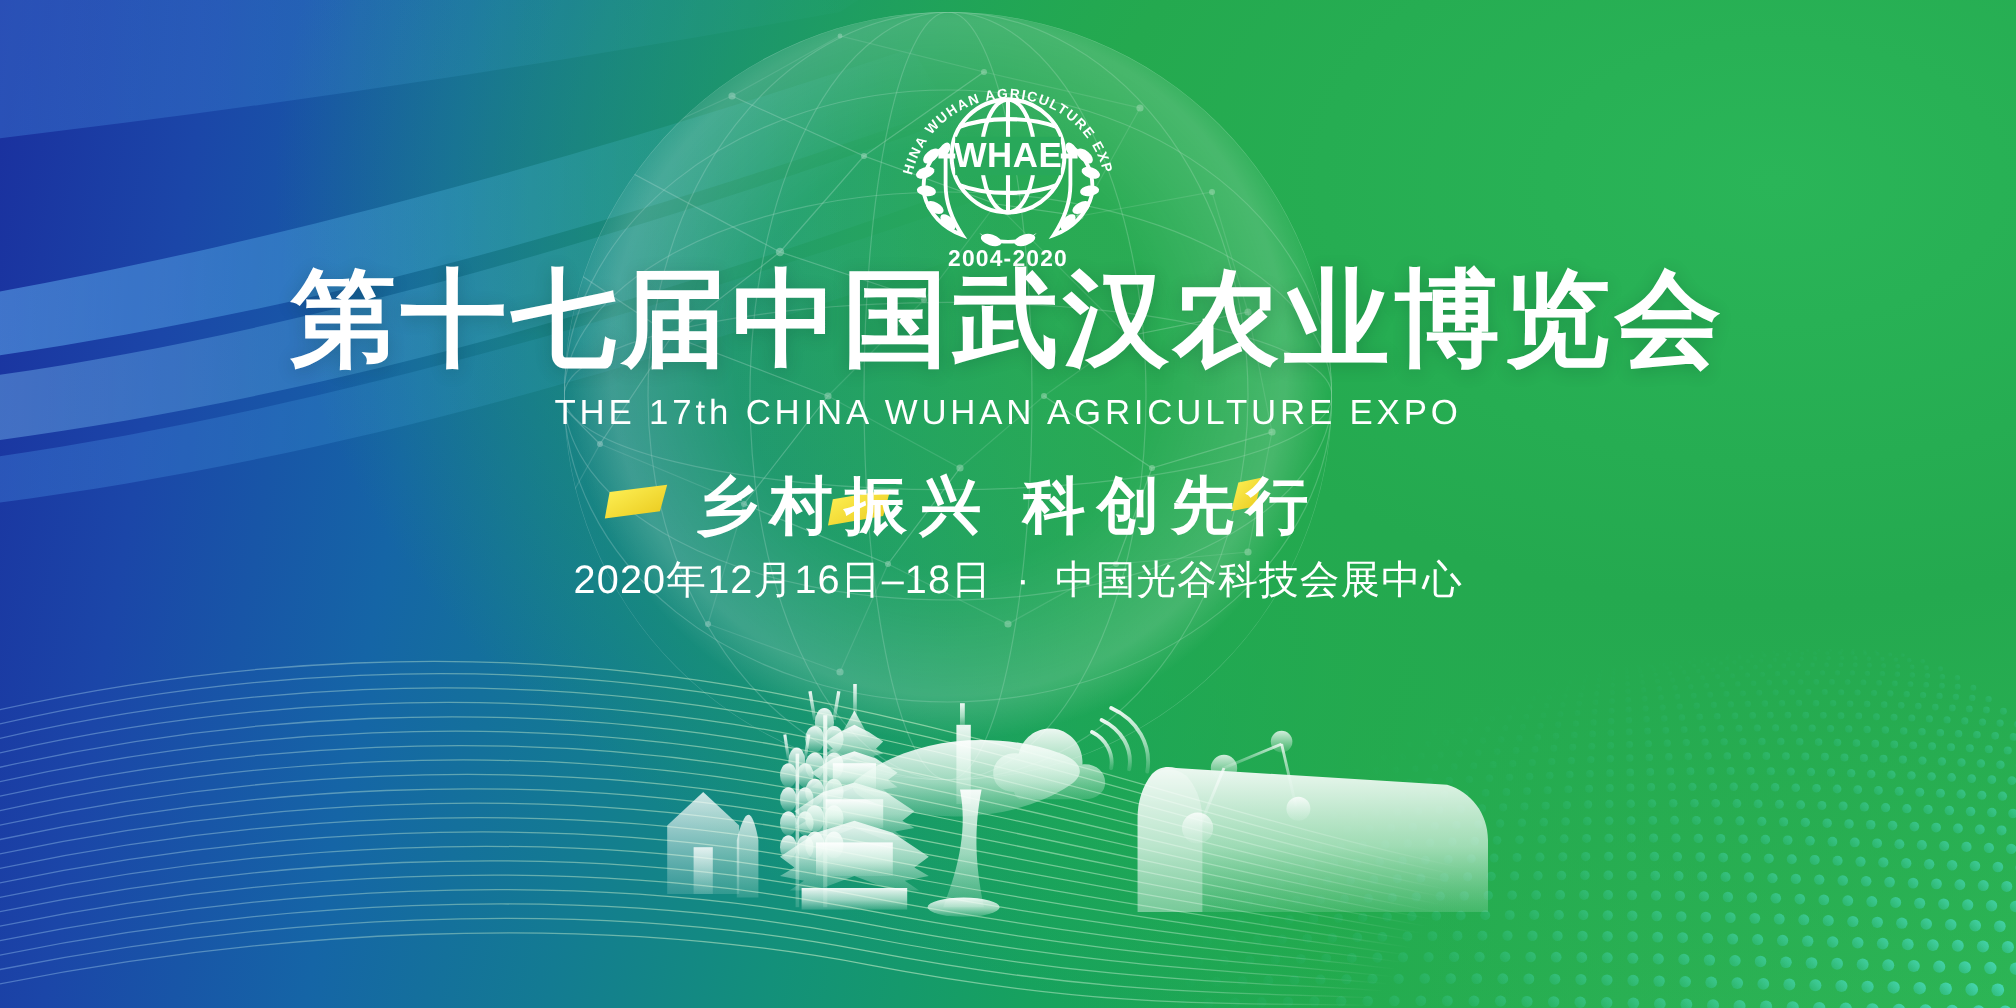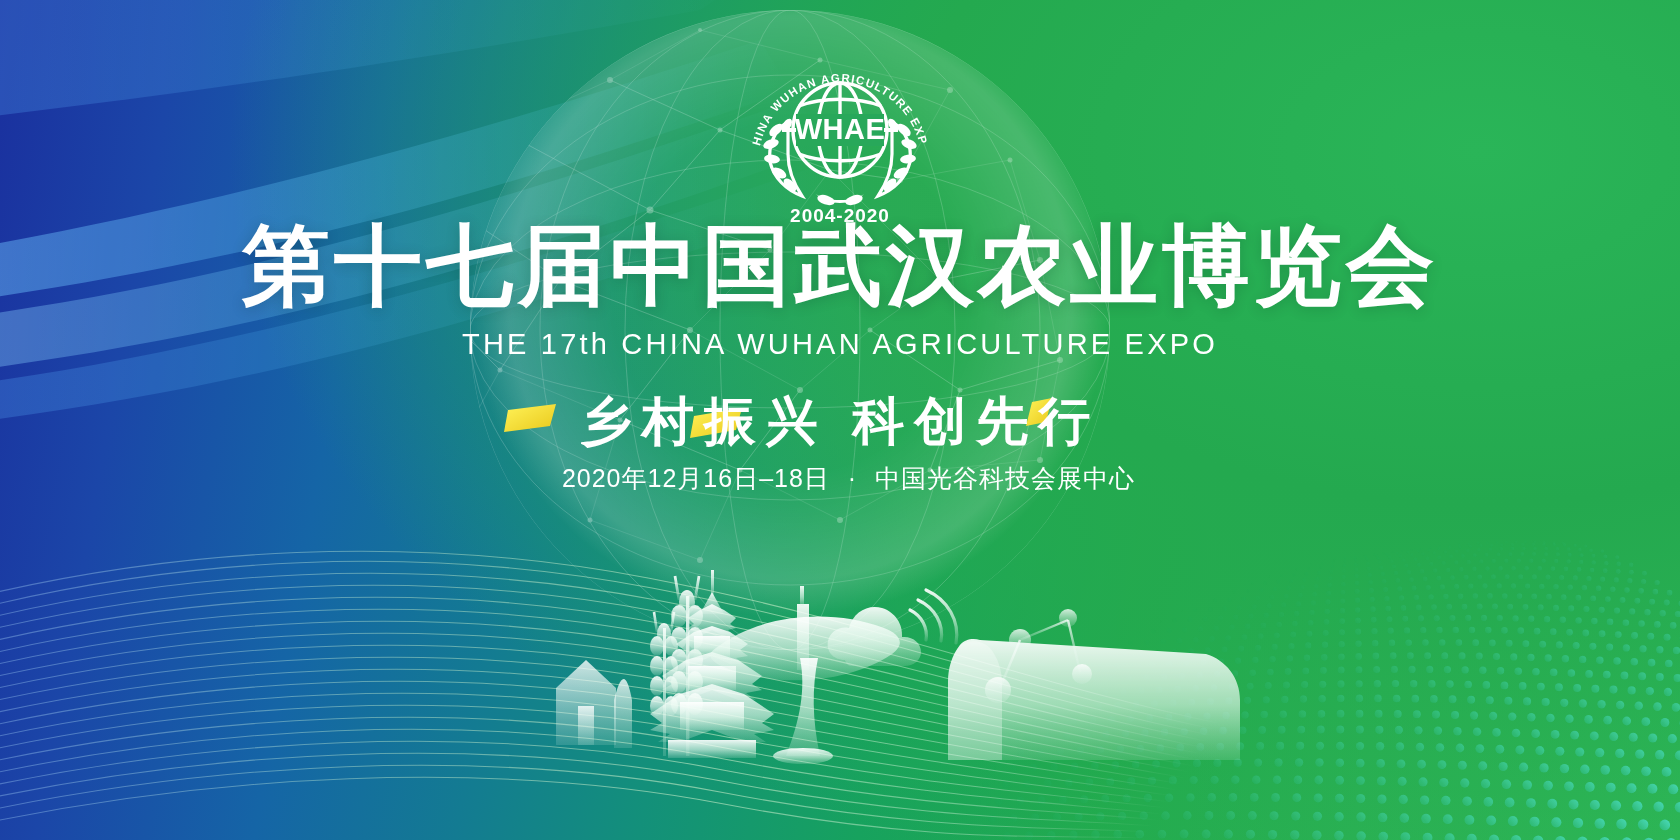--- a/index.html
+++ b/index.html
@@ -52,21 +52,21 @@
     font-size:29px;line-height:1;
     font-weight:400;color:#ffffff;
     letter-spacing:3.2px;
   }
   .slogan{
     position:absolute;left:0;right:0;top:392px;
     height:58px;
   }
   .dateline{
     position:absolute;left:17px;right:0;top:466px;
-    font-size:25px;line-height:1;
+    font-size:33px;line-height:1;
     color:#ffffff;letter-spacing:1px;font-weight:400;
   }
   .dateline .sep{padding:0 10px;}
 </style>
 </head>
 <body>
 
 <div id="poster">
 
   <svg class="layer ribbons" viewBox="0 0 1680 840" preserveAspectRatio="none">

